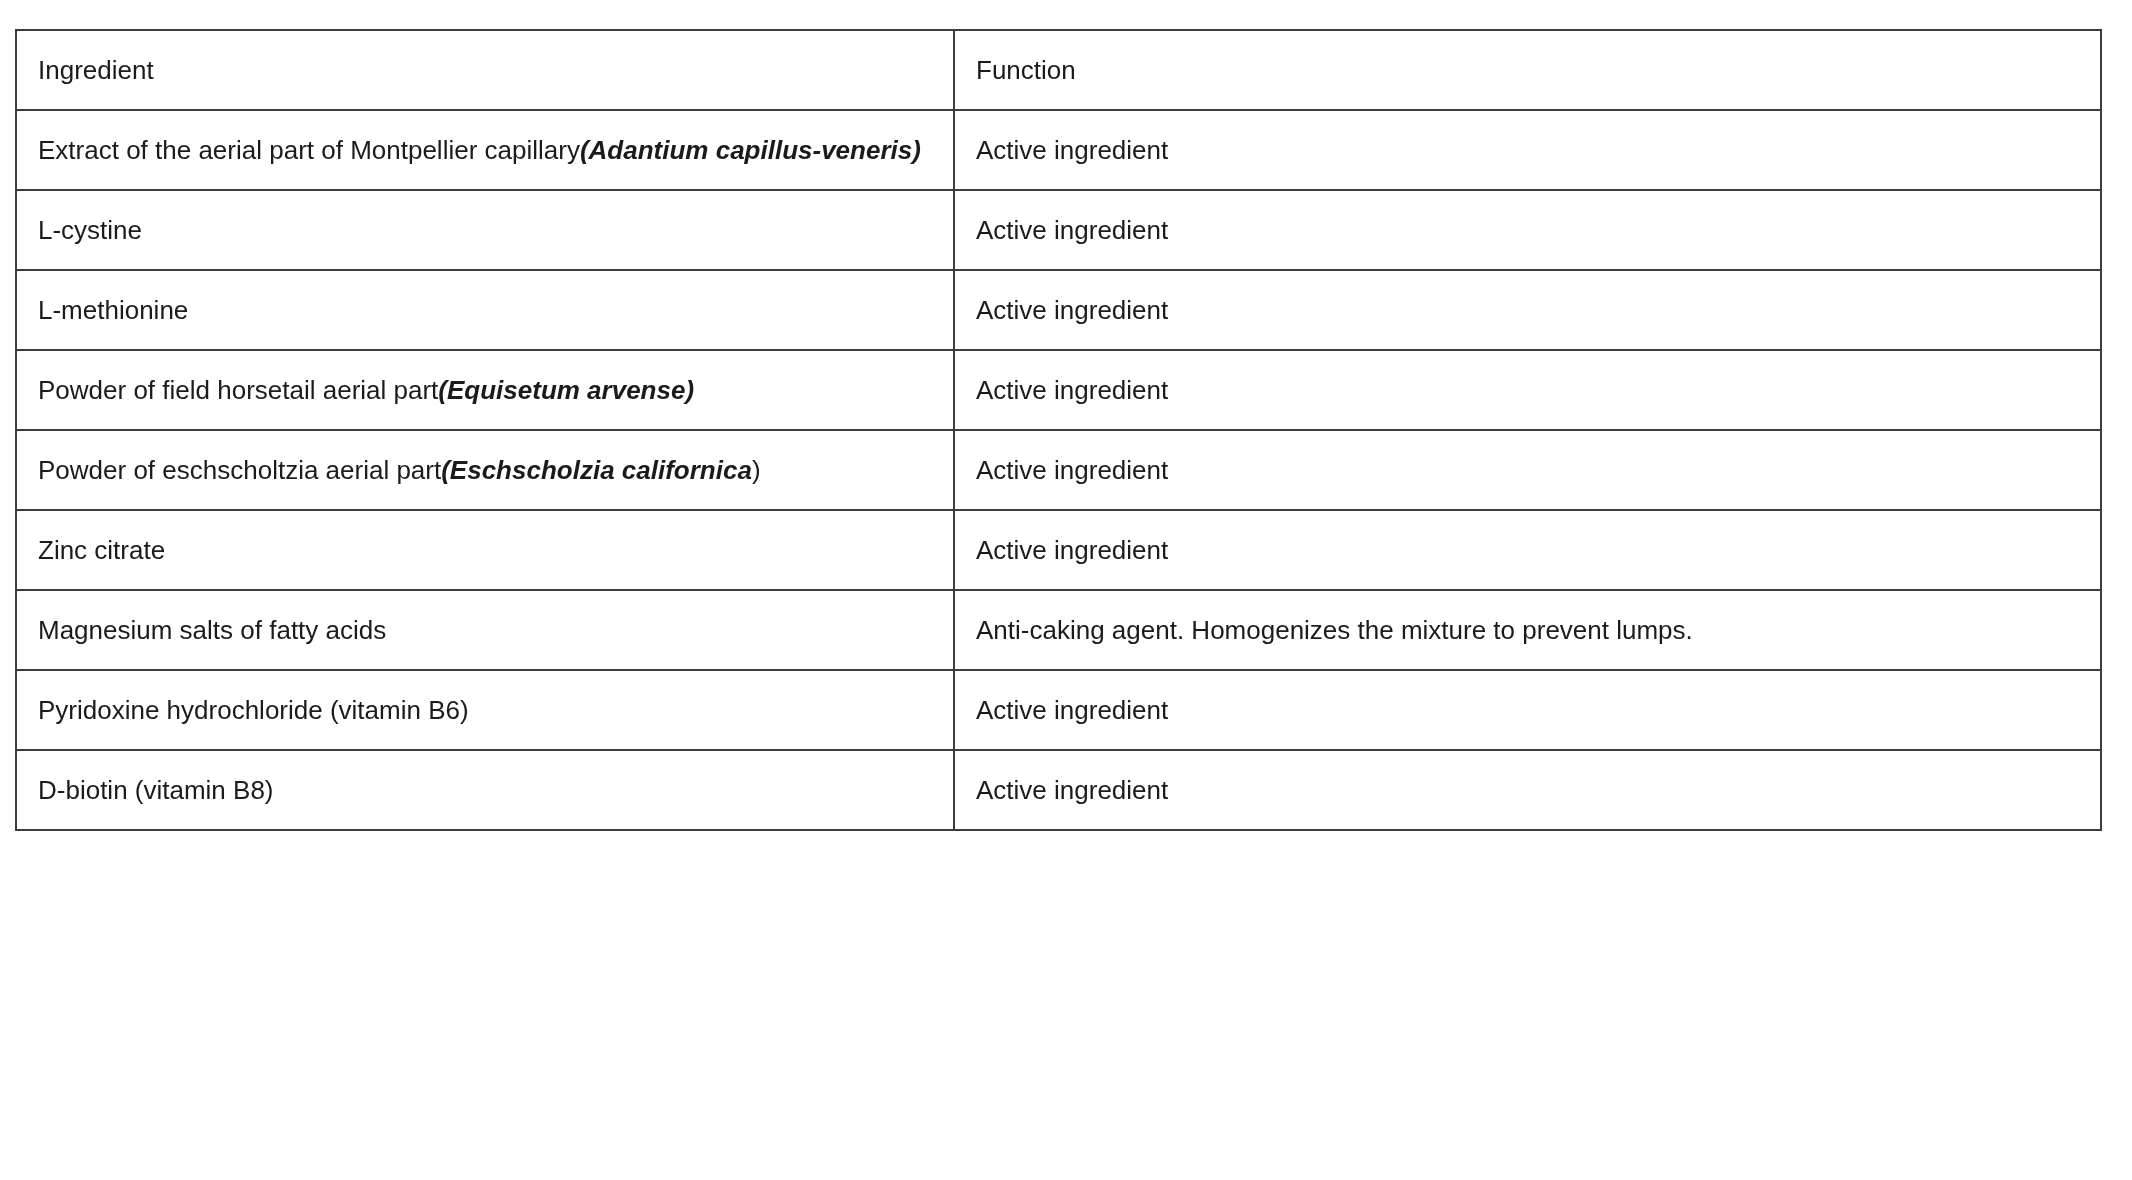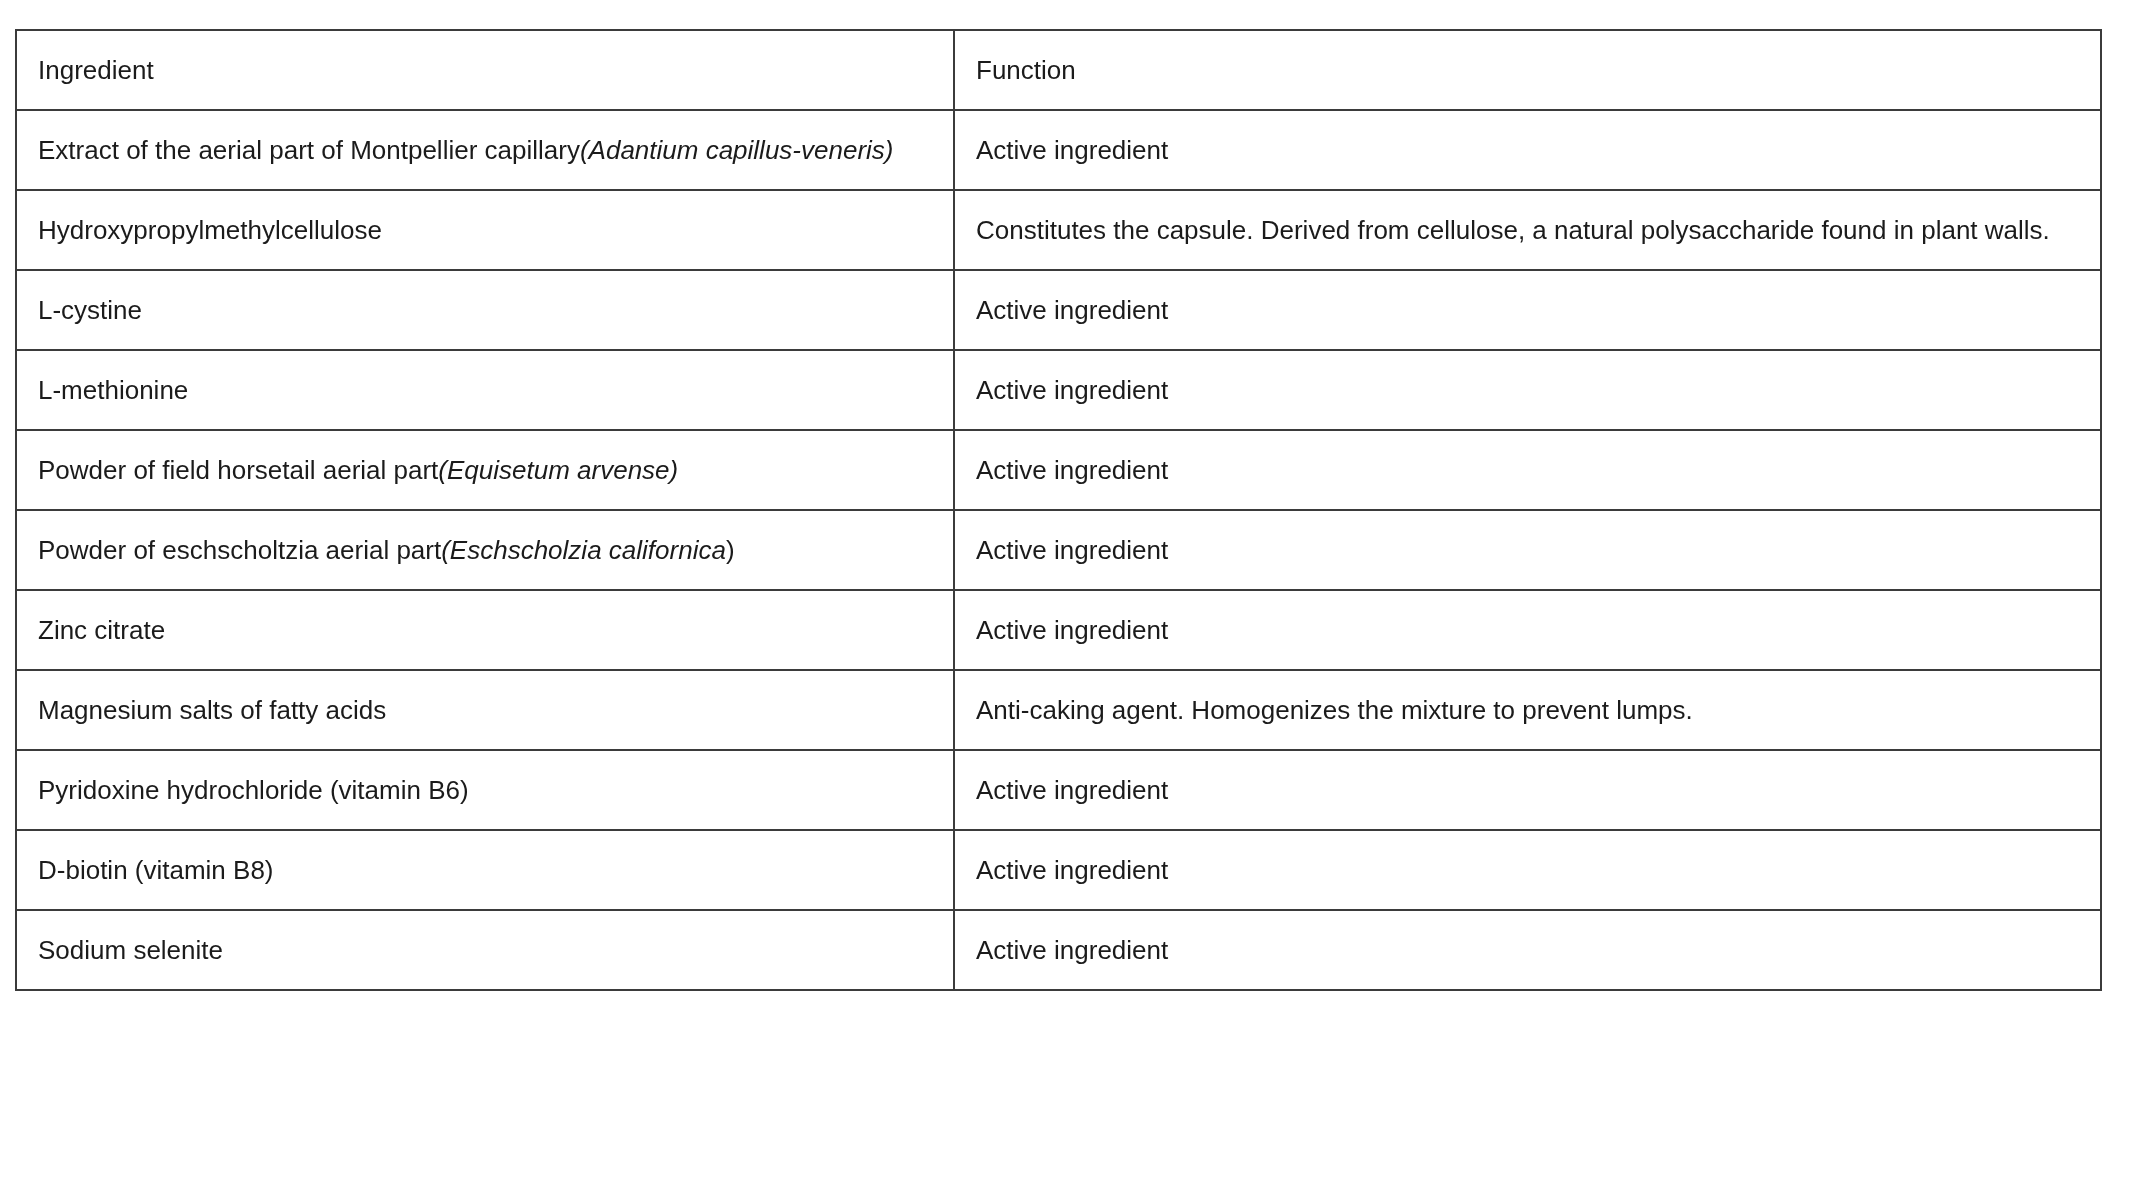--- a/index.html
+++ b/index.html
@@ -43,21 +43,21 @@
     line-height: 1.25;
     text-align: left;
     vertical-align: middle;
     white-space: nowrap;
     overflow: hidden;
     background: var(--bg-color);
     color: var(--text-color);
   }
   .ingredients-table em {
     font-style: italic;
-    font-weight: 400;
+    font-weight: 700;
   }
 </style>
 </head>
 <body>
 
 <div class="page">
   <table class="ingredients-table">
     <colgroup>
       <col class="col-ingredient">
       <col class="col-function">
@@ -67,24 +67,20 @@
         <th>Ingredient</th>
         <th>Function</th>
       </tr>
     </thead>
     <tbody id="table-body">
   <tr>
     <td class="ingredient-cell"><span>Extract of the aerial part of Montpellier capillary</span><em>(Adantium capillus-veneris)</em></td>
     <td class="function-cell">Active ingredient</td>
   </tr>
 
-  <tr>
-    <td class="ingredient-cell"><span>Hydroxypropylmethylcellulose</span></td>
-    <td class="function-cell">Constitutes the capsule. Derived from cellulose, a natural polysaccharide found in plant walls.</td>
-  </tr>
 
   <tr>
     <td class="ingredient-cell"><span>L-cystine</span></td>
     <td class="function-cell">Active ingredient</td>
   </tr>
 
   <tr>
     <td class="ingredient-cell"><span>L-methionine</span></td>
     <td class="function-cell">Active ingredient</td>
   </tr>
@@ -114,19 +110,15 @@
   <tr>
     <td class="ingredient-cell"><span>Pyridoxine hydrochloride (vitamin B6)</span></td>
     <td class="function-cell">Active ingredient</td>
   </tr>
 
   <tr>
     <td class="ingredient-cell"><span>D-biotin (vitamin B8)</span></td>
     <td class="function-cell">Active ingredient</td>
   </tr>
 
-  <tr>
-    <td class="ingredient-cell"><span>Sodium selenite</span></td>
-    <td class="function-cell">Active ingredient</td>
-  </tr>
 </tbody>
   </table>
 </div>
 
 </body></html>

